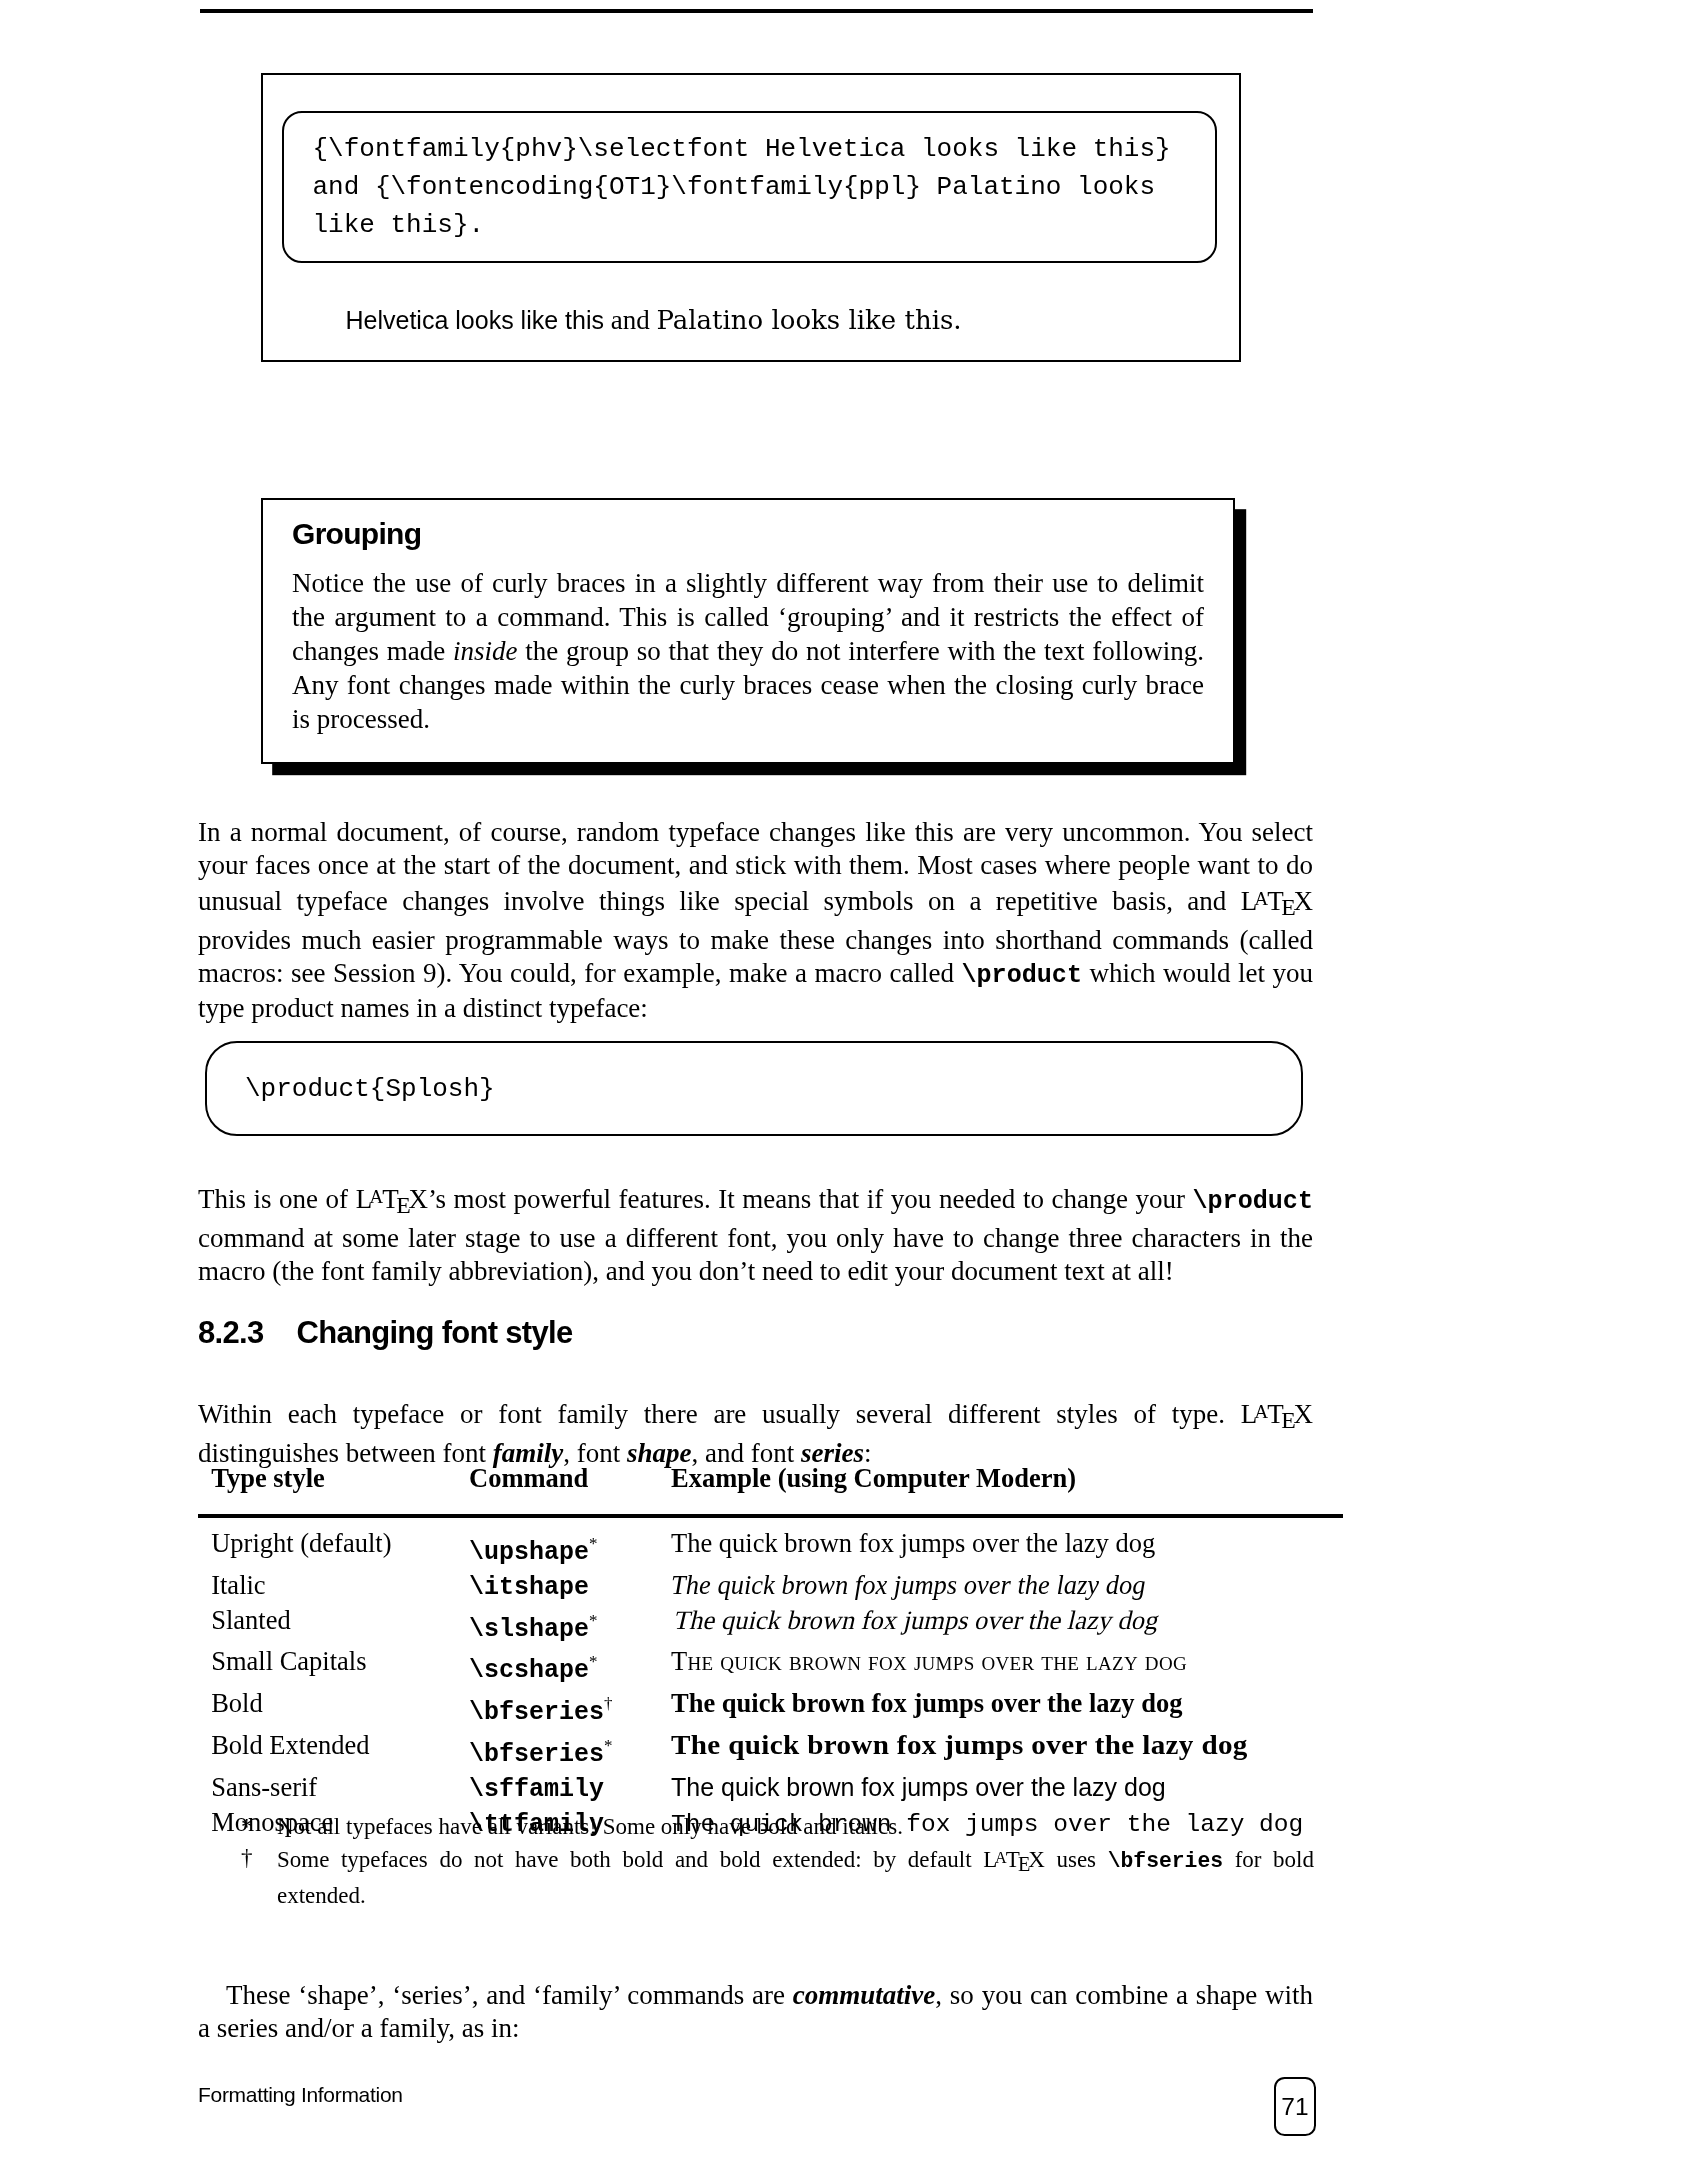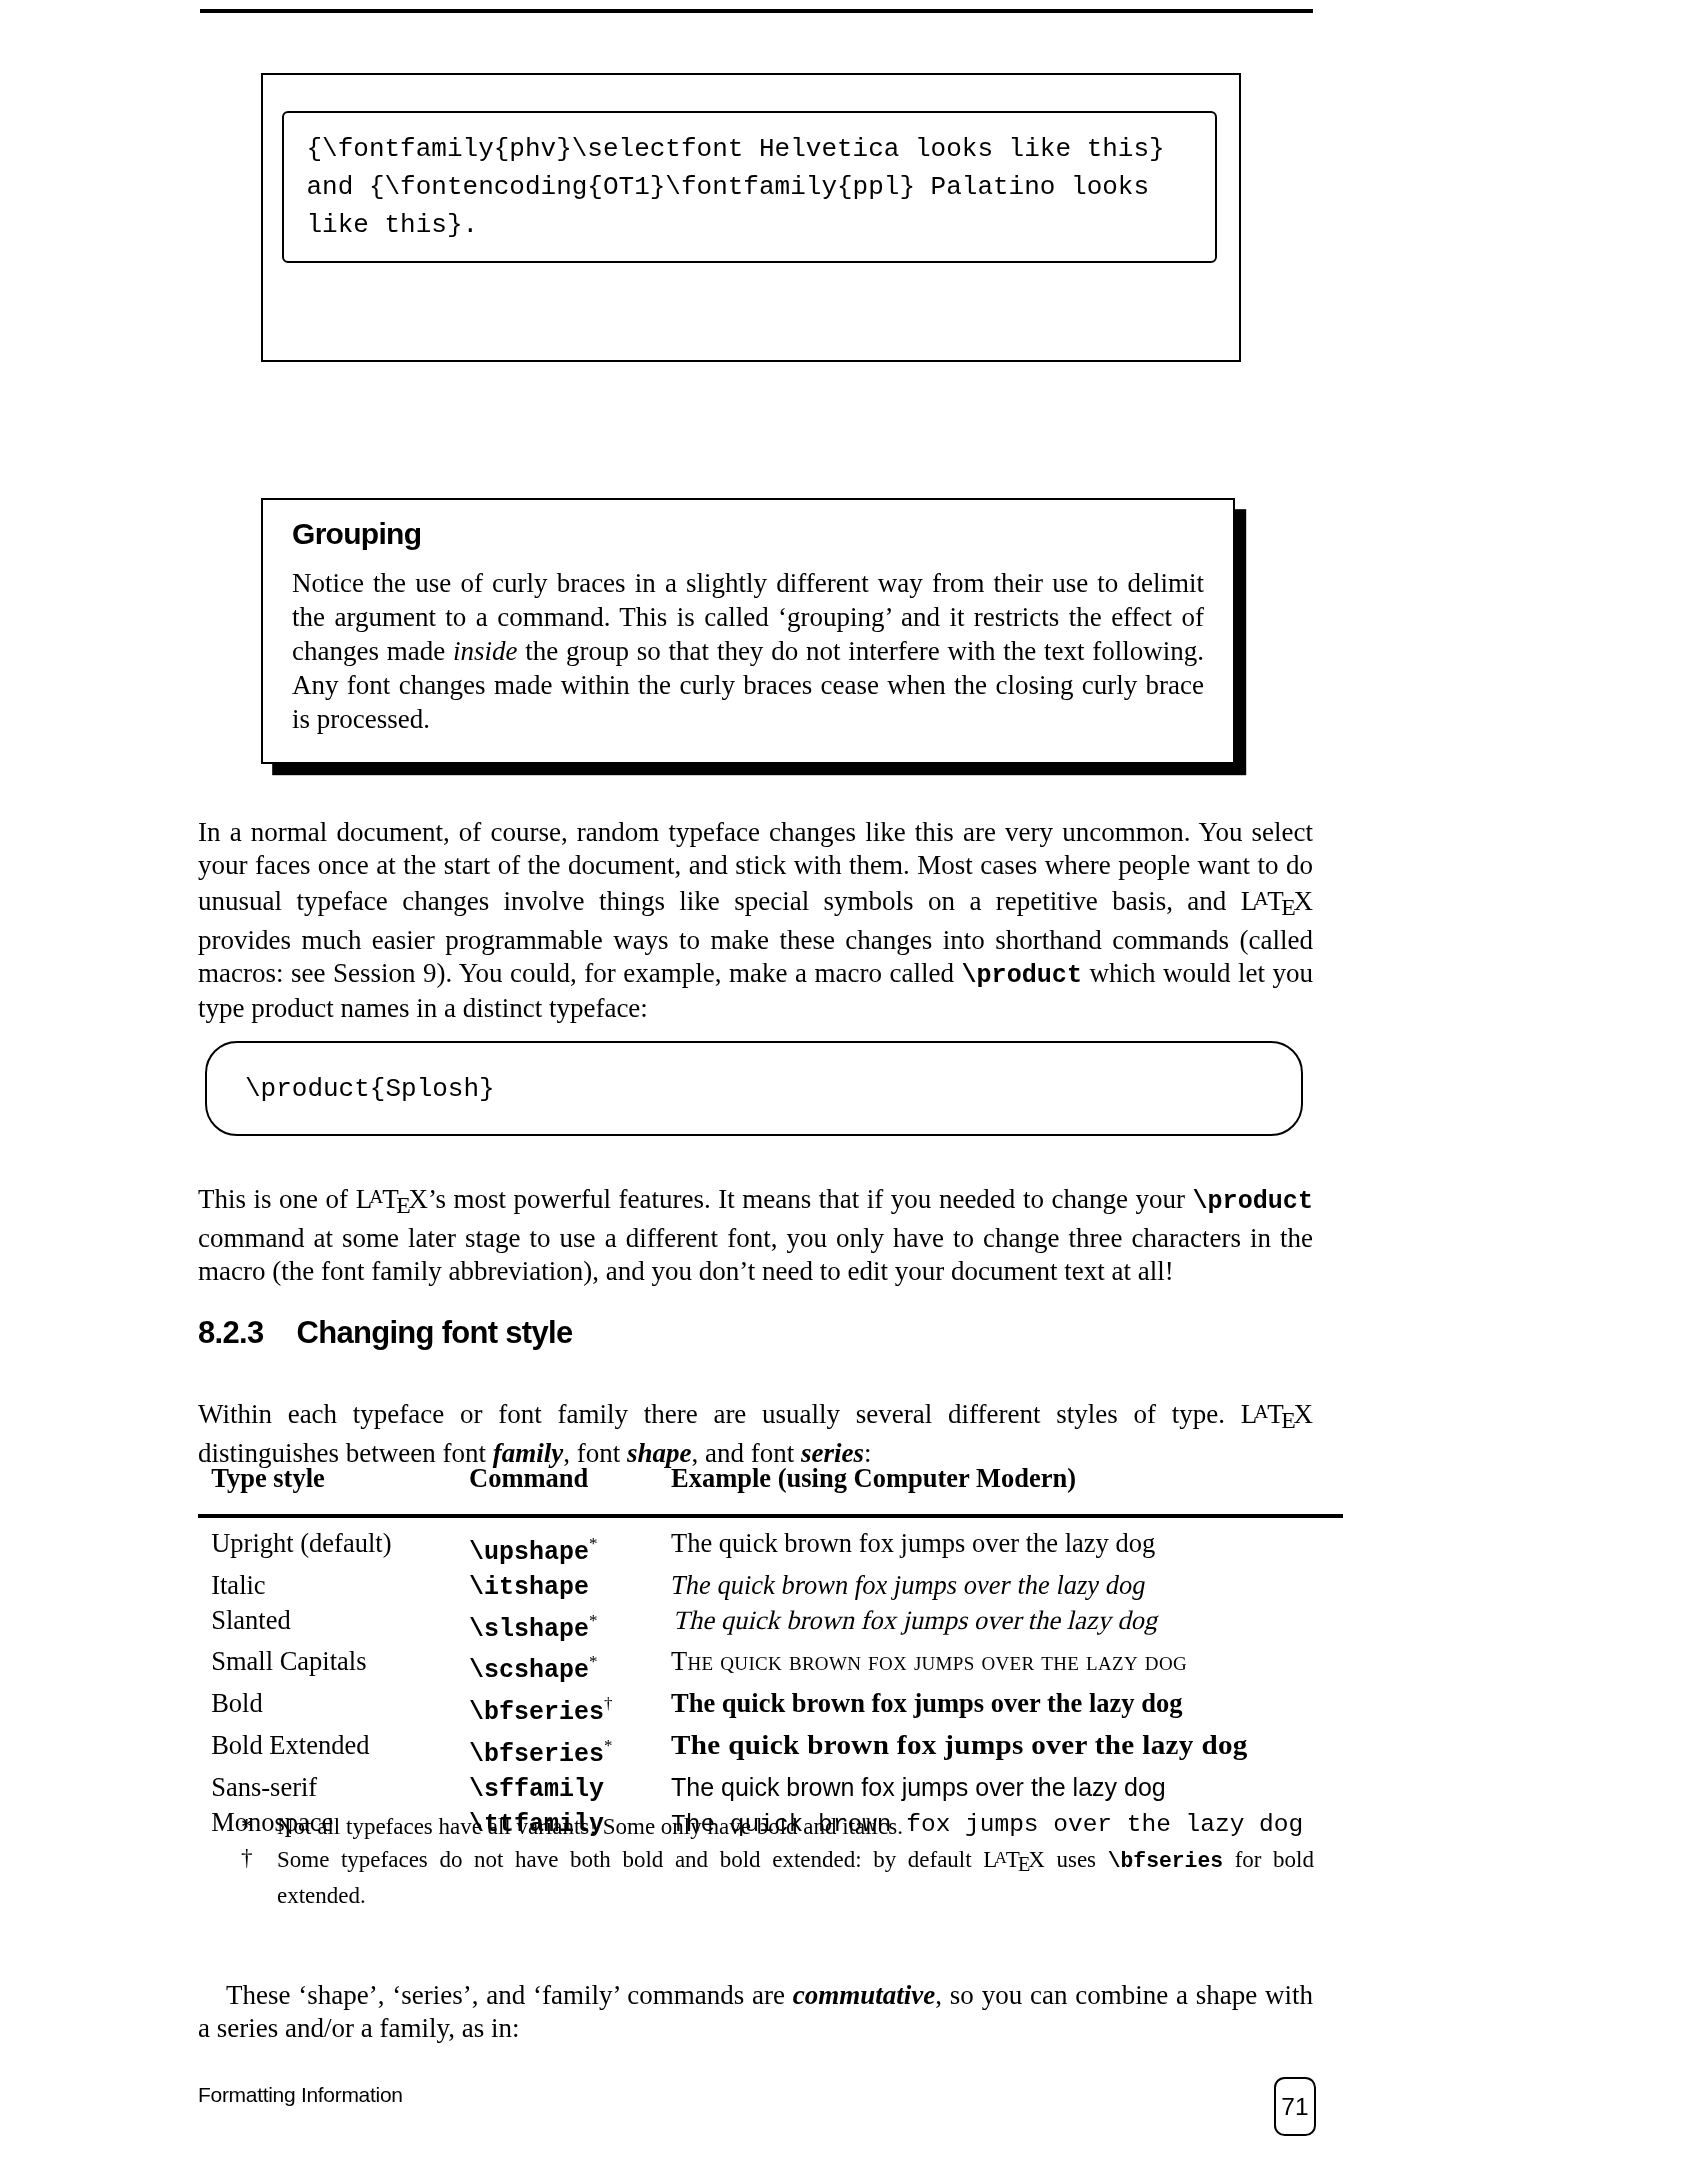--- a/index.html
+++ b/index.html
@@ -3,21 +3,21 @@
 <meta charset="utf-8">
 <style>
   html,body{margin:0;padding:0;background:#ffffff;}
   .page{position:relative;width:1687px;height:2183px;background:#ffffff;color:#000;
         font-family:"Liberation Serif",serif;}
   .toprule{position:absolute;left:200px;top:9.3px;width:1113px;height:3.3px;background:#000;}
 
   
   .example-box{position:absolute;left:261px;top:73px;width:980px;height:289px;
                border:2.6px solid #000;box-sizing:border-box;padding:36px 22.5px 0 18.5px;}
-  .codebox{border:2.6px solid #000;border-radius:6px;padding:17px 23px;
+  .codebox{border:2.6px solid #000;border-radius:20px;padding:17px 29px;
            font-family:"Liberation Mono",monospace;font-size:26px;line-height:38px;
            white-space:pre;box-sizing:border-box;}
   .resultline{margin:42px 0 0 64px;font-size:27px;white-space:nowrap;}
   .seg-sans{font-family:"Liberation Sans",sans-serif;font-size:25px;}
   .seg-palatino{font-family:"DejaVu Serif",serif;font-size:26px;}
 
   
   .para{position:absolute;left:198px;width:1115px;font-size:27px;line-height:33px;
         text-align:justify;}
   .indent{text-indent:28px;}
@@ -91,20 +91,21 @@
 </style>
 </head>
 <body>
 
 <div class="page">
 
   <div class="toprule"></div>
 
   <div class="example-box">
     <div class="codebox"><div>{\fontfamily{phv}\selectfont Helvetica looks like this}</div><div>and {\fontencoding{OT1}\fontfamily{ppl} Palatino looks</div><div>like this}.</div></div>
+    <div class="resultline"><span class="seg-sans">Helvetica looks like this</span><span class="seg-plain"> and </span><span class="seg-palatino">Palatino looks like this.</span></div>
   </div>
 
 
   <div class="group-box">
     <div class="group-title">Grouping</div>
     <div class="group-body"><span class="seg-plain">Notice the use of curly braces in a slightly different way from their use to delimit the argument to a command. This is called ‘grouping’ and it restricts the effect of changes made </span><span class="seg-italic">inside</span><span class="seg-plain"> the group so that they do not interfere with the text following. Any font changes made within the curly braces cease when the closing curly brace is processed.</span></div>
   </div>
 
   <p class="para" style="top:789px;"><span class="seg-plain">In a normal document, of course, random typeface changes like this are very uncommon. You select your faces once at the start of the document, and stick with them. Most cases where people want to do unusual typeface changes involve things like special symbols on a repetitive basis, and </span><span class="latex"><span class="lx-l">L</span><span class="lx-a">A</span><span class="lx-t">T</span><span class="lx-e">E</span><span class="lx-x">X</span></span><span class="seg-plain"> provides much easier programmable ways to make these changes into shorthand commands (called macros: see Session 9). You could, for example, make a macro called </span><span class="seg-code">\product</span><span class="seg-plain"> which would let you type product names in a distinct typeface:</span></p>
 

